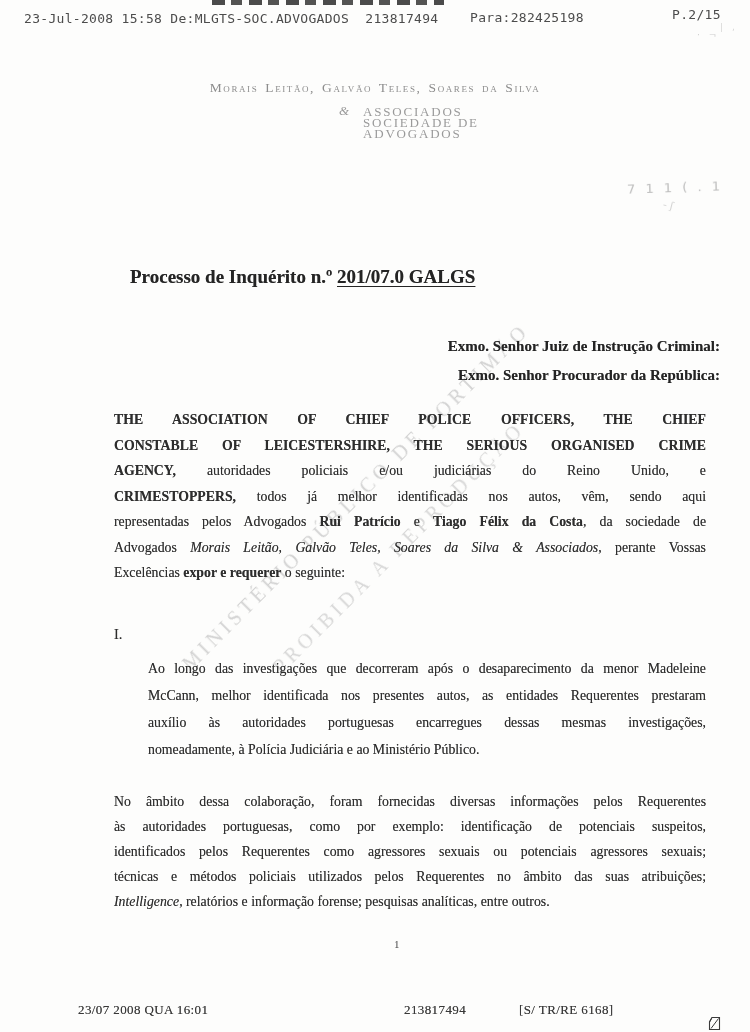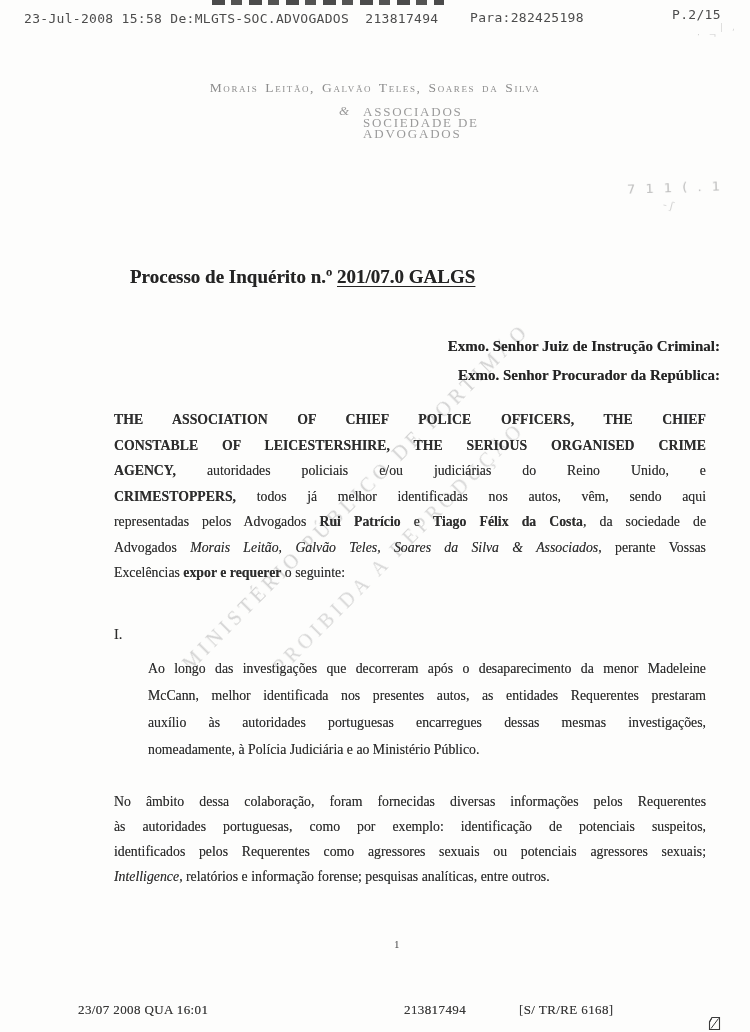--- a/index.html
+++ b/index.html
@@ -146,20 +146,21 @@
       <div class="para p2">
         <div class="jline"><span>Ao longo das investigações que decorreram após o desaparecimento da menor Madeleine</span></div>
         <div class="jline"><span>McCann, melhor identificada nos presentes autos, as entidades Requerentes prestaram</span></div>
         <div class="jline"><span>auxílio às autoridades portuguesas encarregues dessas mesmas investigações,</span></div>
         <div class="lastline"><span>nomeadamente, à Polícia Judiciária e ao Ministério Público.</span></div>
       </div>
       <div class="para p3">
         <div class="jline"><span>No âmbito dessa colaboração, foram fornecidas diversas informações pelos Requerentes</span></div>
         <div class="jline"><span>às autoridades portuguesas, como por exemplo: identificação de potenciais suspeitos,</span></div>
         <div class="jline"><span>identificados pelos Requerentes como agressores sexuais ou potenciais agressores sexuais;</span></div>
+        <div class="jline"><span>técnicas e métodos policiais utilizados pelos Requerentes no âmbito das suas atribuições;</span></div>
         <div class="lastline"><span class="i">Intelligence</span><span>, relatórios e informação forense; pesquisas analíticas, entre outros.</span></div>
       </div>
     </div>
 
   <div class="pageno">1</div>
 
   <div class="foot foot-date">23/07 2008 QUA 16:01</div>
   <div class="foot foot-num">213817494</div>
   <div class="foot foot-ref">[S/ TR/RE 6168]</div>
   <div class="foot foot-count">

